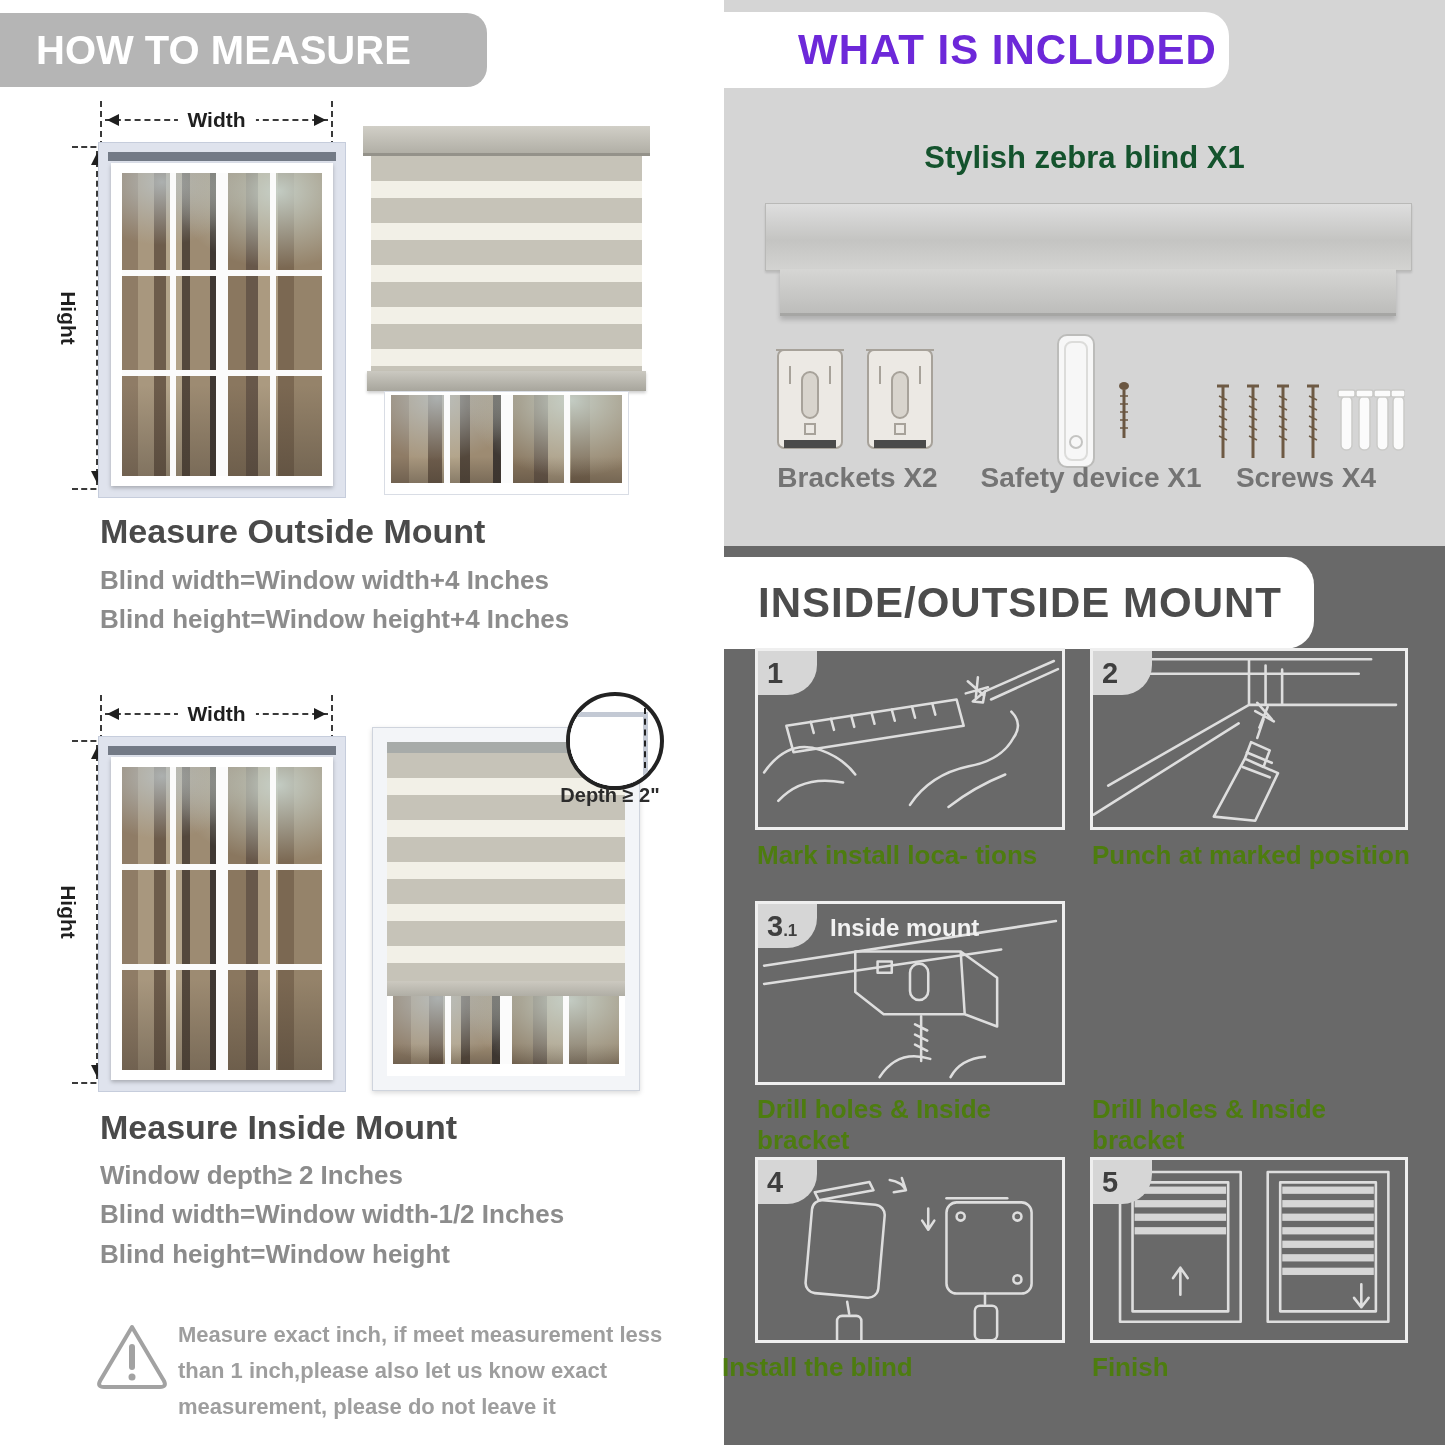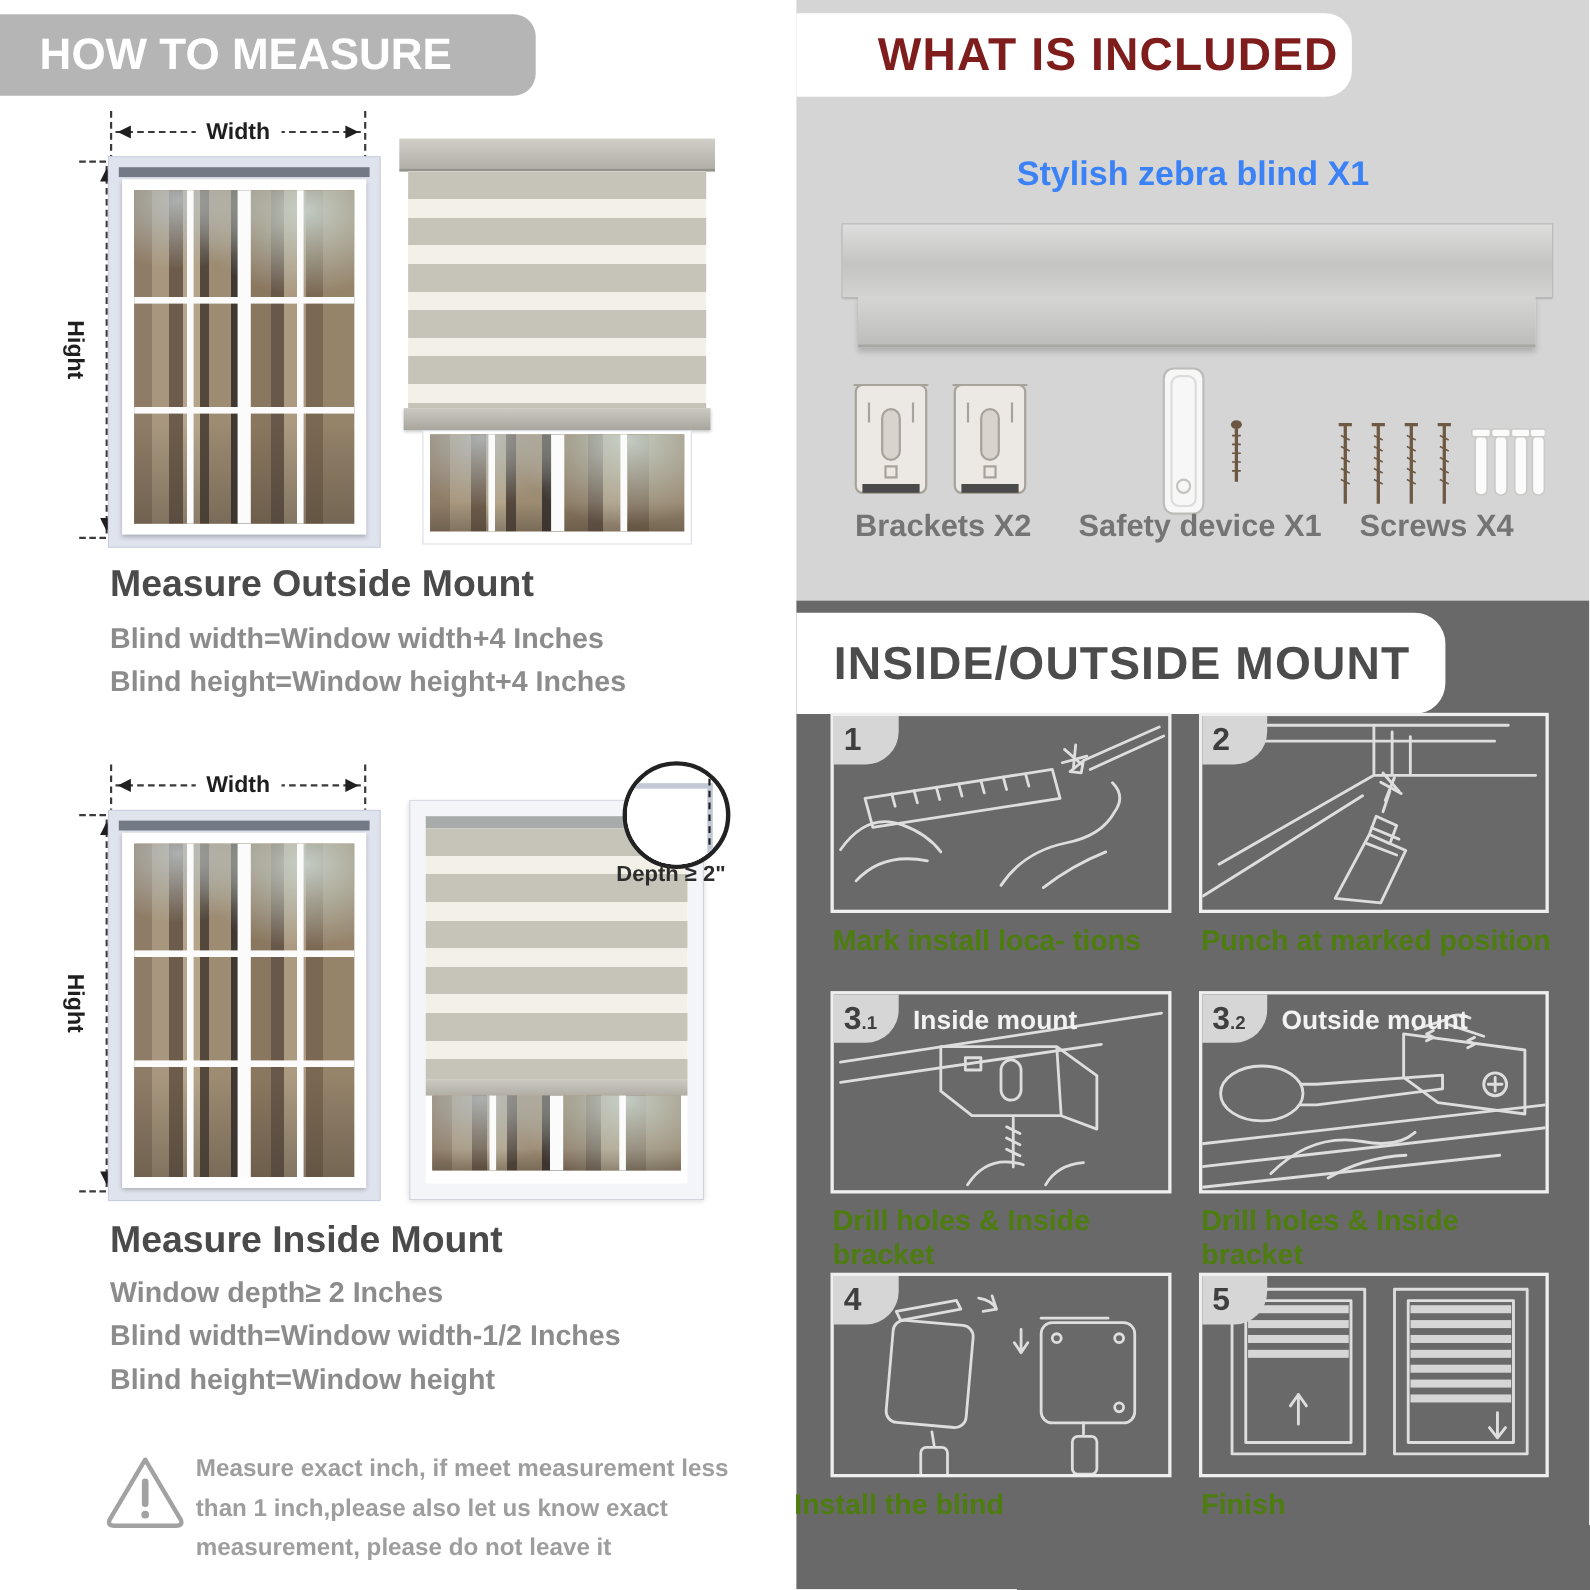--- a/index.html
+++ b/index.html
@@ -78,24 +78,24 @@
   .mag-dash{position:absolute;right:14px;top:12px;height:60px;border-left:2px dashed #222;}
   .depth-label{font-weight:700;font-size:20px;color:#2c2c2c;text-align:center;}
 
   .m-title{font-weight:700;font-size:34px;color:#4a4a4a;}
   .m-rule{font-weight:700;font-size:26px;color:#8c8c8c;}
   .note-line{font-weight:600;font-size:22px;color:#9e9e9e;line-height:30px;}
 
   
   .inc-panel{left:724px;top:0;width:721px;height:546px;background:#d5d5d5;}
   .inc-header{left:724px;top:12px;width:505px;height:76px;background:#fff;
-    border-radius:0 24px 24px 0;color:#7f1d1d;font-weight:700;font-size:42px;
+    border-radius:0 24px 24px 0;color:#6d28d9;font-weight:700;font-size:42px;
     line-height:76px;padding-left:74px;letter-spacing:1px;box-sizing:border-box;}
   .inc-title{left:724px;top:140px;width:721px;text-align:center;font-weight:700;
-             font-size:31px;color:#3b82f6;}
+             font-size:31px;color:#14532d;}
   .rail1{left:765px;top:203px;width:645px;height:66px;border:1px solid #b9b9b7;
          background:linear-gradient(180deg,#dedede 0%,#c4c4c2 55%,#d3d3d1 100%);
          box-shadow:0 2px 2px rgba(0,0,0,.12);}
   .rail2{left:780px;top:269px;width:616px;height:44px;
          background:linear-gradient(180deg,#d6d6d4,#bdbdbb);
          border-bottom:3px solid #a6a6a4;box-shadow:0 4px 5px rgba(0,0,0,.18);}
   .inc-label{top:462px;font-weight:700;font-size:28px;color:#747474;text-align:center;}
 
   
   .mnt-panel{left:724px;top:546px;width:721px;height:899px;background:#696969;}
@@ -326,35 +326,20 @@
       <rect x="150" y="56" width="18" height="36" rx="9"></rect>
       <rect x="118" y="54" width="14" height="11"></rect>
       <path d="M161 108 v44 M155 116 l12 6 M155 126 l12 6 M155 136 l12 6"></path>
       <path d="M120 168 Q138 140 170 150 M190 168 Q200 150 224 148"></path>
     </svg>
     <div class="badge"><span>3</span><span class="bsub">.1</span></div>
     <div class="step-title">Inside mount</div>
   </div>
   <div class="abs step-caption" style="left:757px;top:1094px;width:320px;">Drill holes &amp;  Inside bracket</div>
 
-  <div class="abs step-box" style="left:1090px;top:901px;width:318px;height:184px;">
-    <svg class="step-art art" viewBox="0 0 300 170" preserveAspectRatio="xMidYMid meet">
-      <path d="M176 34 L282 48 L282 104 L206 94 L176 72 Z M176 34 L176 72"></path>
-      <path d="M186 30 l26 -8 M216 26 l30 10 M212 22 q10 -8 22 -2"></path>
-      <path d="M196 40 l6 -3 l-6 -3 l6 -3 M232 46 l6 -3 l-6 -3 l6 -3"></path>
-      <circle cx="256" cy="78" r="10"></circle>
-        <path d="M250 78 h12 M256 72 v12"></path>
-      <ellipse cx="52" cy="86" rx="36" ry="24"></ellipse>
-      <path d="M86 78 l14 0 M86 96 l14 0 M100 78 L210 70 M100 96 L210 82 M210 70 L210 82"></path>
-      <path d="M60 156 Q96 120 140 128 Q170 134 186 120 M110 160 Q140 142 178 140"></path>
-      <path d="M0 130 L300 96 M0 150 L300 116 M0 168 L260 140"></path>
-    </svg>
-    <div class="badge"><span>3</span><span class="bsub">.2</span></div>
-    <div class="step-title">Outside mount</div>
-  </div>
   <div class="abs step-caption" style="left:1092px;top:1094px;width:330px;">Drill holes &amp;  Inside bracket</div>
 
   <div class="abs step-box" style="left:755px;top:1157px;width:310px;height:186px;">
     <svg class="step-art art" viewBox="0 0 300 170" preserveAspectRatio="xMidYMid meet">
       <path d="M56 28 l54 -10 l4 8 l-54 10 Z"></path>
       <rect x="50" y="38" width="72" height="92" rx="10" transform="rotate(5 86 84)"></rect>
       <path d="M88 136 l2 12"></path>
       <rect x="78" y="150" width="24" height="36" rx="5"></rect>
       <path d="M130 16 q12 2 16 10 m-4 -12 l4 12 l-12 2"></path>
       <path d="M168 44 v20 m-6 -8 l6 9 l6 -9"></path>

